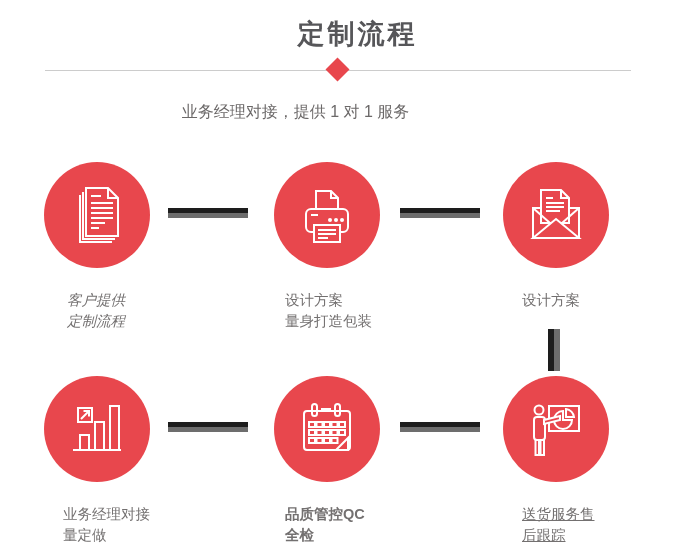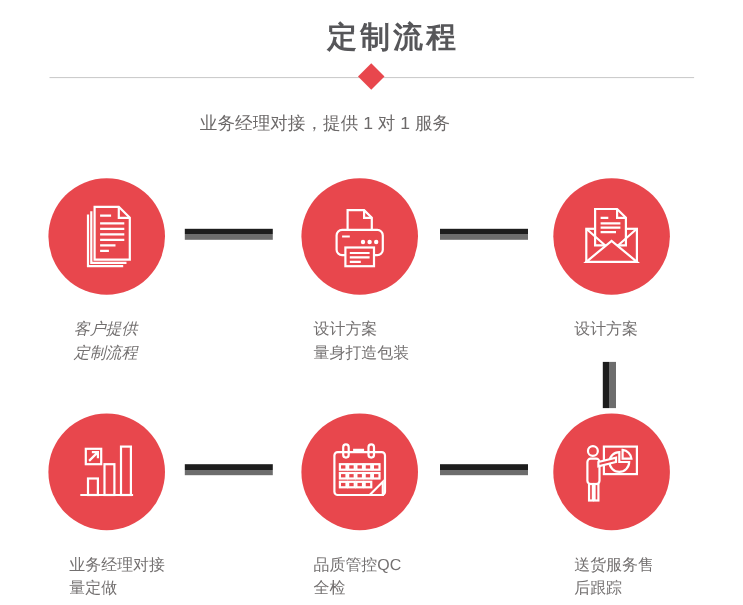--- a/index.html
+++ b/index.html
@@ -38,22 +38,22 @@
   .c5 { left:274px; top:376px; }
   .c6 { left:503px; top:376px; }
   .step-label {
     position:absolute; font-size:14.5px; line-height:21px;
     color:var(--label-color,#737070); white-space:nowrap;
   }
   .l1 { left:67px;  top:290px;font-style:italic; }
   .l2 { left:285px; top:290px; }
   .l3 { left:522px; top:290px; }
   .l4 { left:63px;  top:504px; }
-  .l5 { left:285px; top:504px; }
-  .l6 { left:522px; top:504px; }
+  .l5 { left:285px; top:504px;font-weight:bold; }
+  .l6 { left:522px; top:504px;text-decoration:underline; }
   .conn-h {
     position:absolute; width:80px; height:10px;
     background:linear-gradient(to bottom,
       var(--connector-dark,#1d1d1d) 0%, var(--connector-dark,#1d1d1d) 50%,
       var(--connector-gray,#6d6d6d) 50%, var(--connector-gray,#6d6d6d) 100%);
   }
   .h1 { left:168px; top:208px; }
   .h2 { left:400px; top:208px; }
   .h3 { left:168px; top:422px; }
   .h4 { left:400px; top:422px; }

